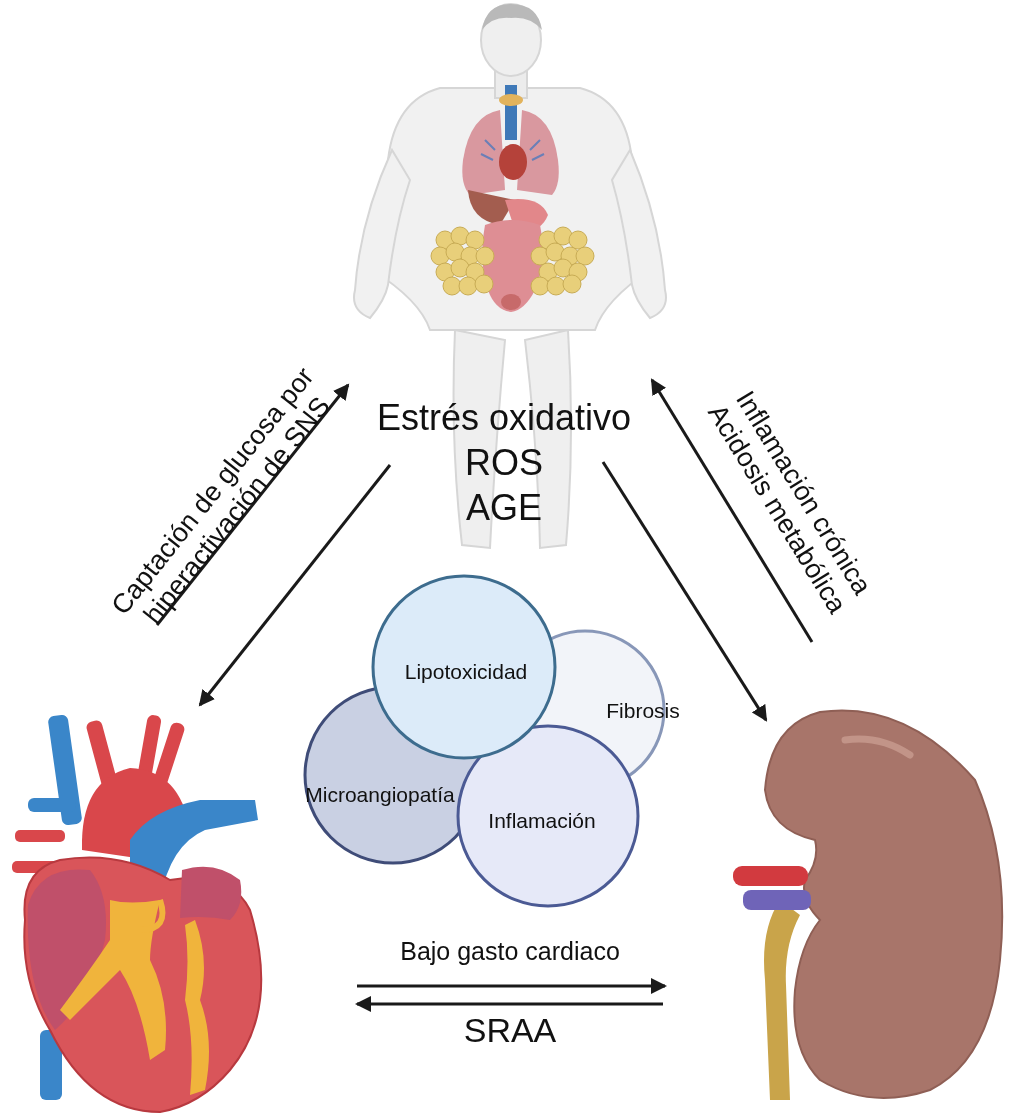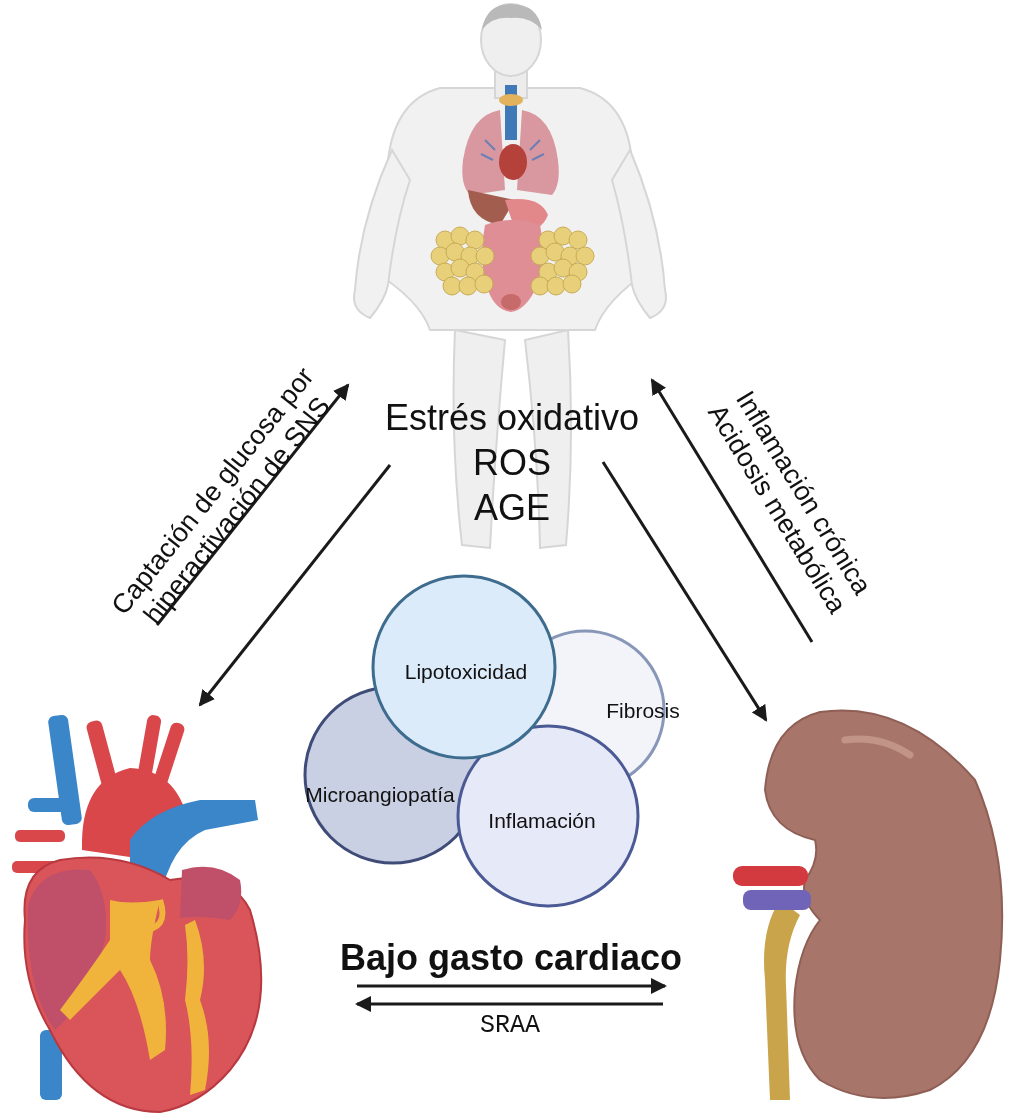--- a/index.html
+++ b/index.html
@@ -1,24 +1,24 @@
 <!DOCTYPE html>
 <html><head>
 <meta charset="utf-8">
 <style>
   html,body{margin:0;padding:0;background:#ffffff;}
   body{width:1024px;height:1118px;position:relative;overflow:hidden;font-family:"Liberation Sans",sans-serif;color:#111;}
   svg.layer{position:absolute;left:0;top:0;}
   .label{position:absolute;white-space:nowrap;color:#111;}
-  .center-text{left:312px;top:395px;width:400px;text-align:center;font-size:36px;line-height:45px;}
+  .center-text{left:304px;top:395px;width:400px;text-align:center;font-size:36px;line-height:45px;}
   .rot-left{left:60px;top:470px;width:330px;font-size:27px;line-height:31px;transform:rotate(-51.5deg);transform-origin:center;text-align:center;}
   .rot-right{left:625px;top:470px;width:330px;font-size:27px;line-height:31px;transform:rotate(58.5deg);transform-origin:center;text-align:center;}
   .venn-label{position:absolute;font-size:21px;white-space:nowrap;transform:translate(-50%,-50%);}
-  .bottom-top{left:340px;top:937px;width:340px;text-align:center;font-size:36px;font-weight:bold;}
-  .bottom-bot{left:340px;top:1011px;width:340px;text-align:center;font-size:25px;font-family:Liberation Mono, monospace;}
+  .bottom-top{left:340px;top:937px;width:340px;text-align:center;font-size:25px;}
+  .bottom-bot{left:340px;top:1011px;width:340px;text-align:center;font-size:34px;}
 </style>
 </head>
 <body>
 
 <svg class="layer" width="1024" height="1118">
   <g>
 
     <path d="M455 330 Q450 440 462 545 L490 548 Q495 450 505 340 Z" fill="#efefef" stroke="#d6d6d6" stroke-width="2"></path>
     <path d="M525 340 Q538 450 540 548 L566 545 Q575 440 568 330 Z" fill="#efefef" stroke="#d6d6d6" stroke-width="2"></path>
 

